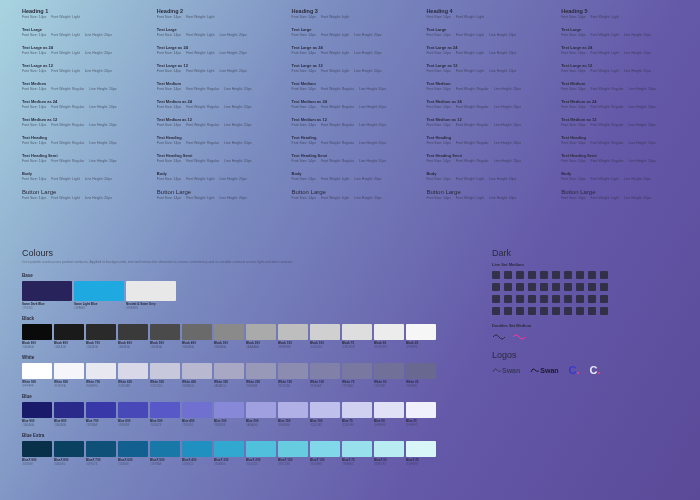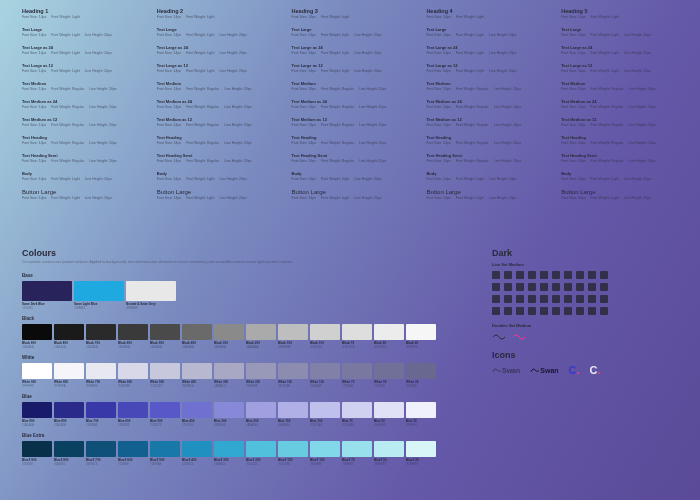--- a/index.html
+++ b/index.html
@@ -7,21 +7,21 @@
 .page{width:700px;height:500px;padding:8px 22px}
 .typo{display:flex;gap:18px;height:230px}
 .col{flex:1;display:flex;flex-direction:column;gap:6px}
 .spec{margin-bottom:2px}
 .spec .lbl{font-size:4px;font-weight:600;margin-bottom:1px;display:block}
 .spec .meta{font-size:3.5px;opacity:.65;display:flex;gap:5px}
 .heading-row .lbl{font-size:5.5px;font-weight:700}
 .btn-row .lbl{font-size:6px;font-weight:500}
 .lower{display:flex;gap:40px;margin-top:10px}
 .colours{width:430px}
-.sec-title{font-size:9px;font-weight:700;margin-bottom:2px}
+.sec-title{font-size:9px;font-weight:400;margin-bottom:2px}
 .sec-desc{font-size:3.5px;opacity:.5;margin-bottom:8px;line-height:1.3}
 .group-label{font-size:4.5px;font-weight:600;margin:6px 0 3px}
 .swatches{display:flex;gap:2px;flex-wrap:wrap}
 .sw{width:30px}
 .sw .chip{height:16px;border-radius:1px}
 .sw .sw-name{font-size:3px;margin-top:1px;font-weight:600}
 .sw .sw-hex{font-size:2.8px;opacity:.5}
 .base .sw{width:50px}
 .base .chip{height:20px}
 .icons{flex:1}
@@ -834,21 +834,21 @@
         </div>
       <div class="sub-label">Doubles Set Medium</div>
       <div style="display:flex;gap:6px">
         <span class="wavy"><svg viewBox="0 0 14 8">
               <path d="M1 5 Q4 1 7 5 T13 5" stroke="#2a2a3a" fill="none" stroke-width="1"></path>
             </svg></span>
         <span class="wavy"><svg viewBox="0 0 14 8">
               <path d="M1 5 Q4 1 7 5 T13 5" stroke="#ff3898" fill="none" stroke-width="1"></path>
             </svg></span>
       </div>
-      <div class="sec-title" style="margin-top:10px">Icons</div>
+      <div class="sec-title" style="margin-top:10px">Logos</div>
       <div class="logos">
         <span class="logo swan1"><svg width="10" height="7" viewBox="0 0 10 7">
               <path d="M1 6 Q3 1 5 4 Q6 6 9 5" stroke="#3a3a5a" fill="none"></path>
             </svg><span>Swan</span></span>
         <span class="logo swan2"><svg width="10" height="7" viewBox="0 0 10 7">
               <path d="M1 6 Q3 1 5 4 Q6 6 9 5" stroke="#1a1a2a" fill="none"></path>
             </svg><span>Swan</span></span>
         <span class="logo c1">C<span class="dot">.</span></span>
         <span class="logo c2">C<span class="dot">.</span></span>
       </div>

